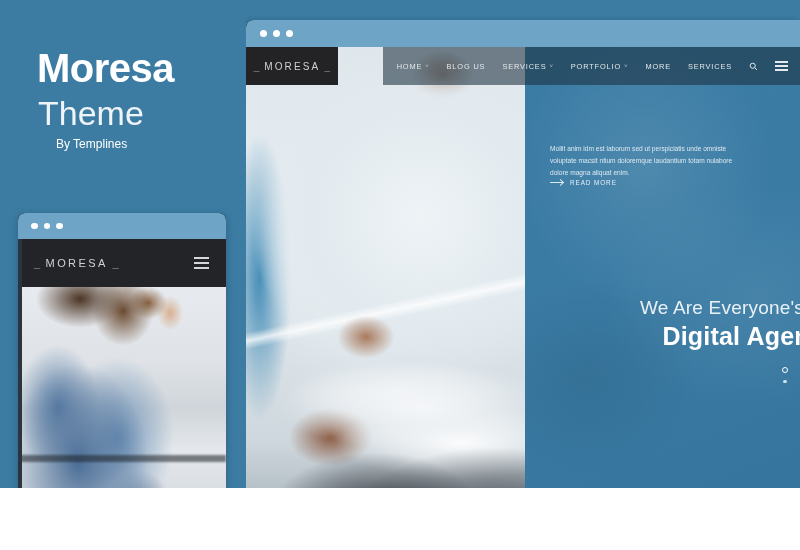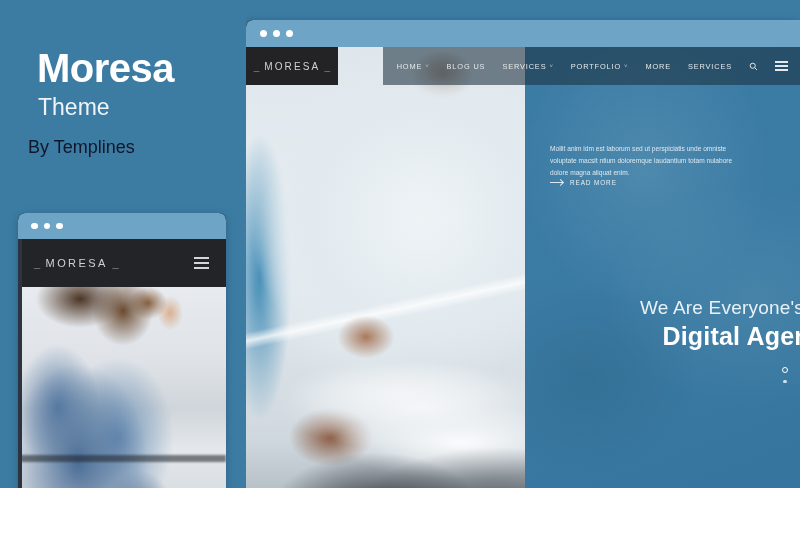--- a/index.html
+++ b/index.html
@@ -35,32 +35,32 @@
     font-size: 40px;
     font-weight: bold;
     color: #ffffff;
     letter-spacing: -0.5px;
     line-height: 1;
   }
 
   .brand-sub {
     position: absolute;
     left: 38px; top: 96px;
-    font-size: 23px;
+    font-size: 34px;
     font-weight: 300;
     color: #eef4f8;
     line-height: 1;
   }
 
   .brand-by {
     position: absolute;
-    left: 28px; top: 138px;
-    font-size: 18px;
+    left: 56px; top: 138px;
+    font-size: 12px;
     font-weight: 400;
-    color: #0f172a;
+    color: #ffffff;
     line-height: 1;
   }
 
   
   .chrome-bar {
     background: #6ea4c5;
     display: flex;
     align-items: center;
     position: relative;
   }

